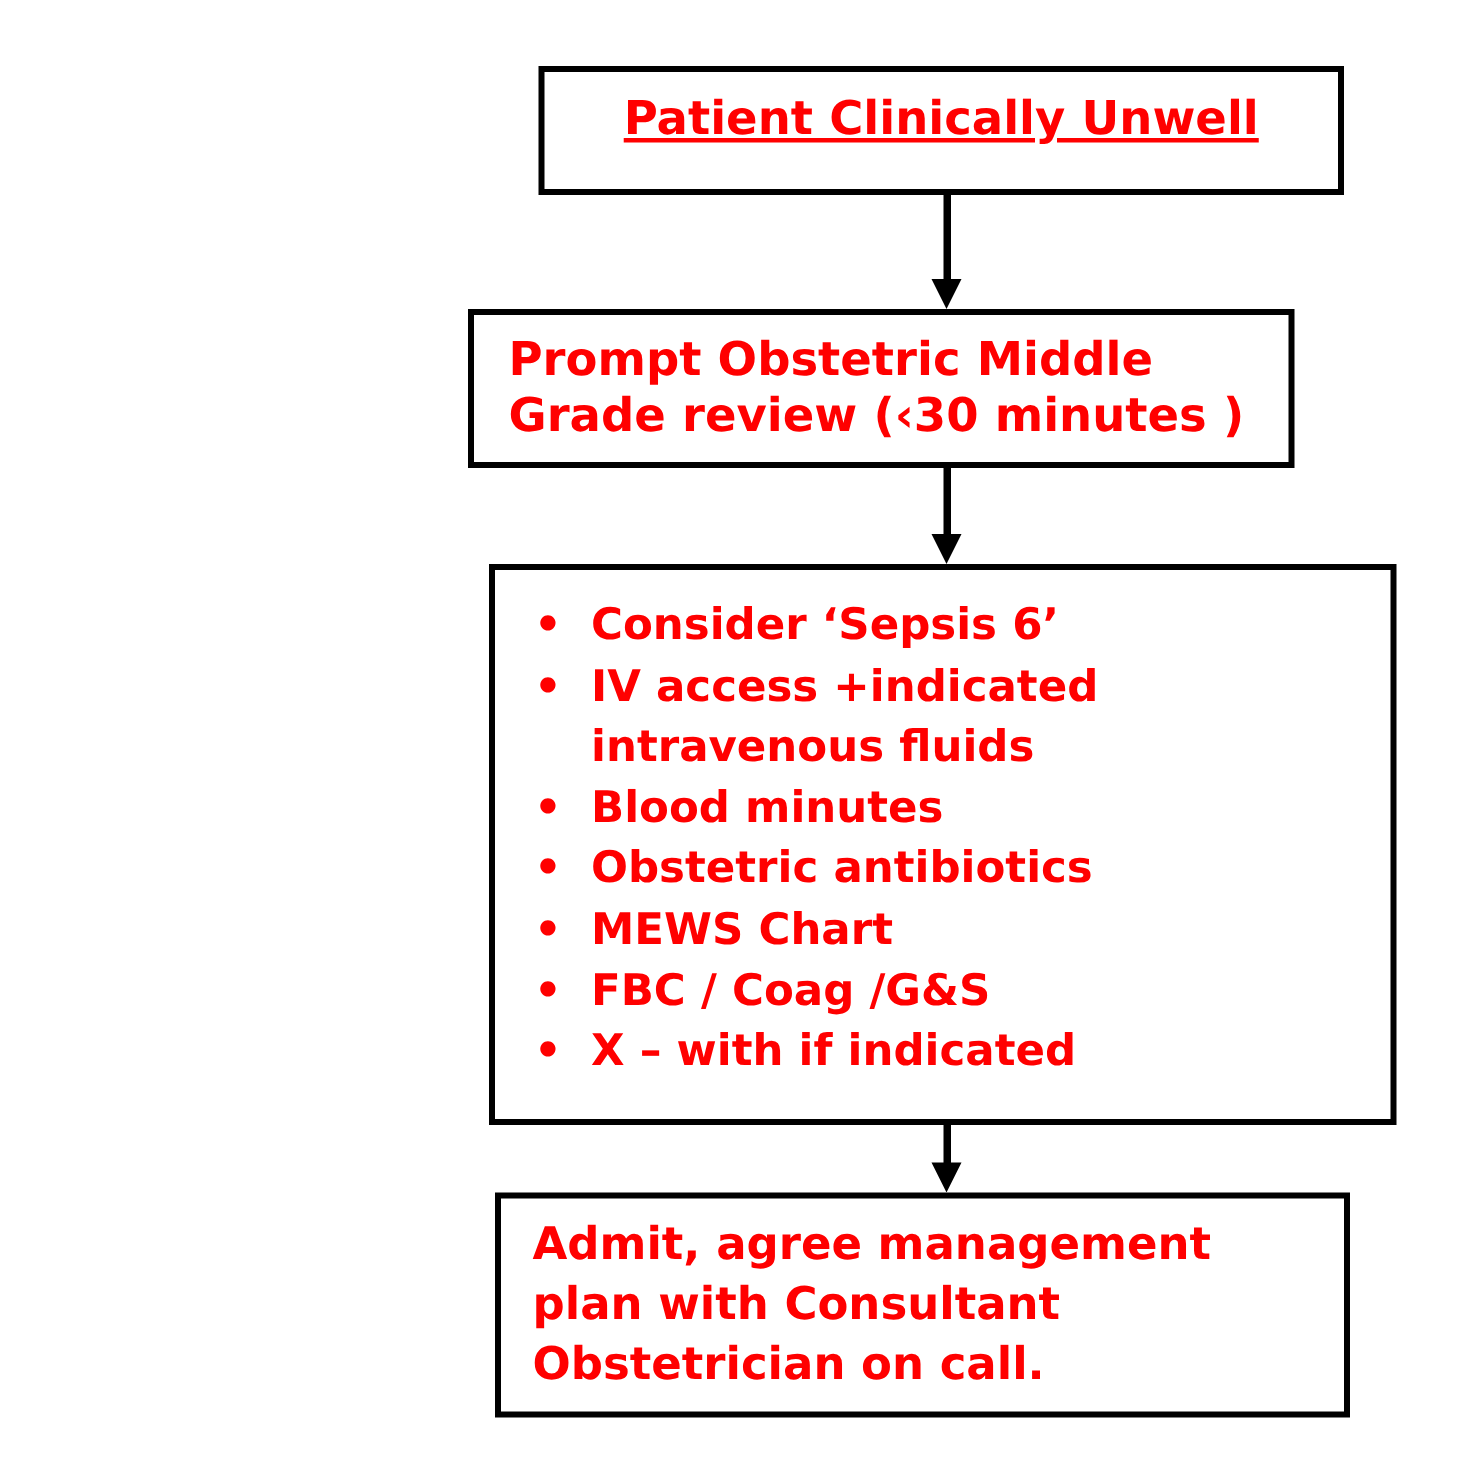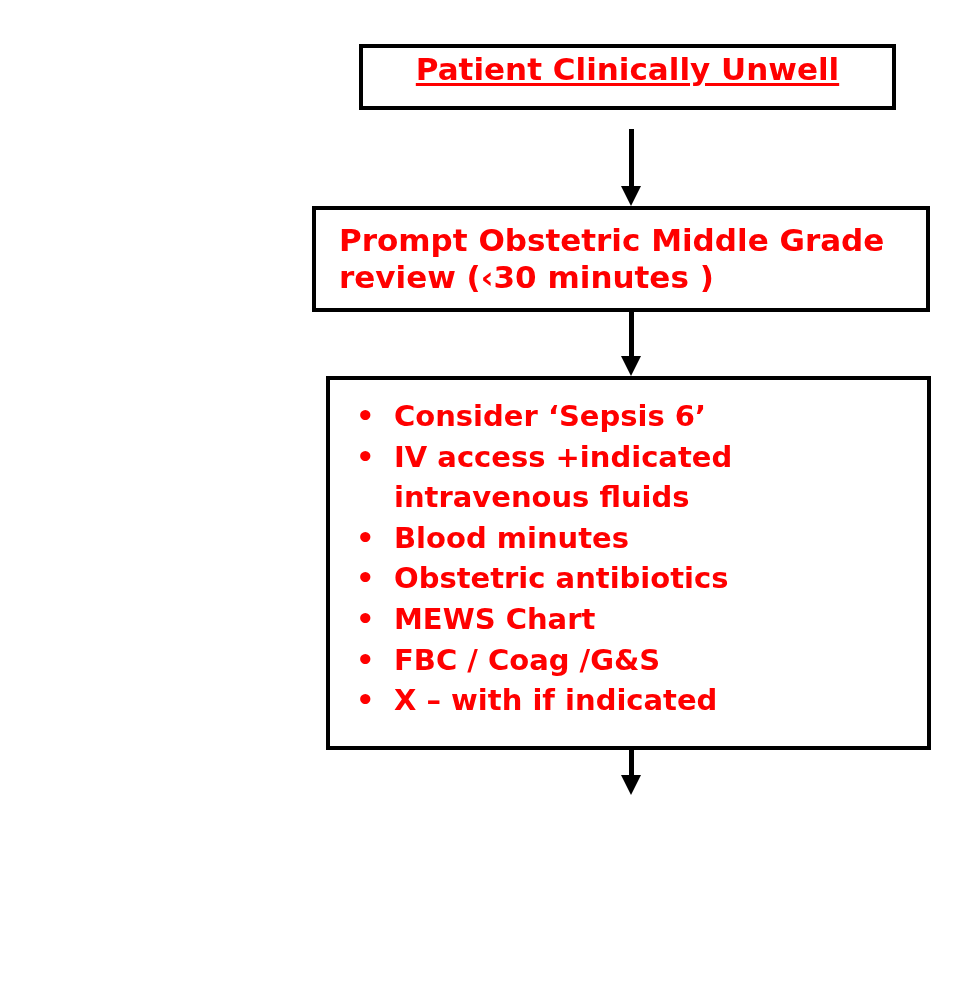--- a/index.html
+++ b/index.html
@@ -45,38 +45,38 @@
     padding-left: 27px;
     letter-spacing: 0.2px;
     line-height: 1.1;
   }
 
   
   #node-patient-unwell {
     left: 359px;
     top: 44px;
     width: 537px;
-    height: 66px;
+    height: 86px;
   }
   #node-patient-unwell .title-text {
     font-size: 31px;
     font-weight: bold;
     color: #FF0000;
     text-align: center;
     text-decoration: underline;
     text-underline-offset: 3px;
     line-height: 1.15;
     padding-bottom: 14px;
   }
 
   
   #node-prompt-review {
     left: 312px;
     top: 206px;
-    width: 618px;
+    width: 551px;
     height: 106px;
   }
   #node-prompt-review .body-text {
     font-size: 31px;
     font-weight: bold;
     color: #FF0000;
     line-height: 1.18;
     padding-left: 23px;
     padding-right: 8px;
   }
@@ -222,14 +222,19 @@
           <span class="bullet-label">X – with if indicated</span>
         </li>
       </ul>
   </div>
 
   <div class="connector" id="arrow-3">
     <div class="connector-line"></div>
     <div class="connector-head"></div>
   </div>
 
+  <div class="node" id="node-admit">
+    <div class="node-inner">
+      <div class="body-text">Admit, agree management plan with Consultant Obstetrician on call.</div>
+    </div>
+  </div>
 
 </div>
 
 </body></html>

